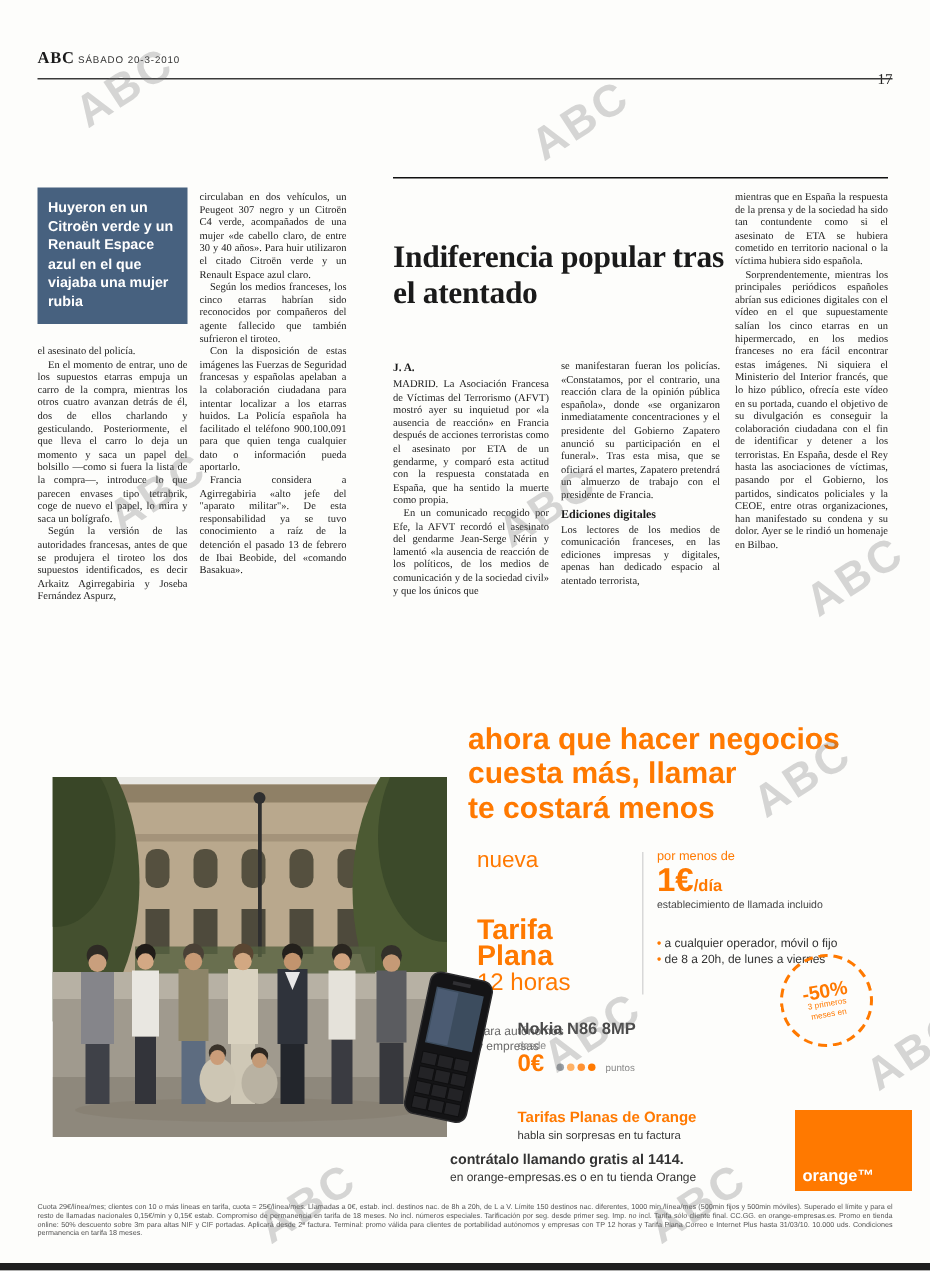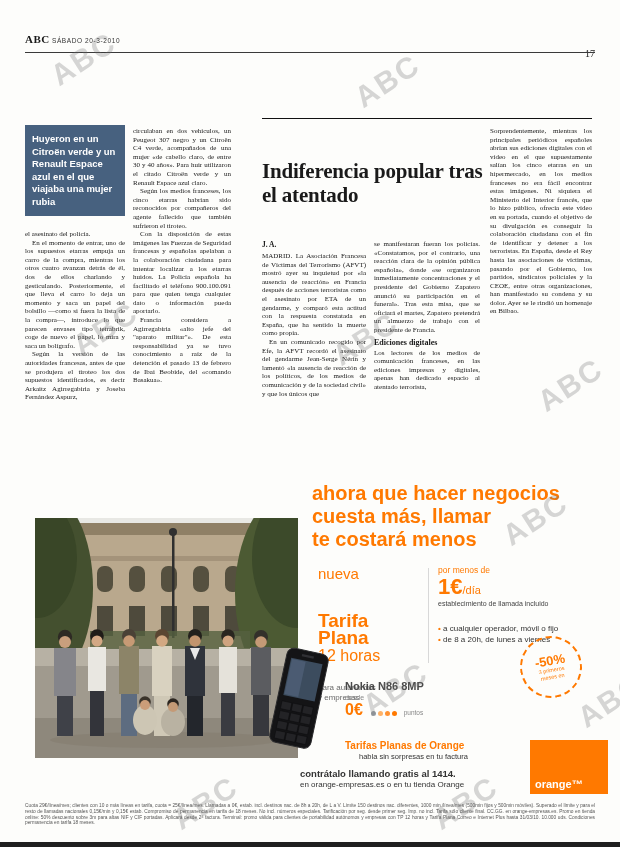--- a/index.html
+++ b/index.html
@@ -41,41 +41,41 @@
   .ad-photo { position:absolute; left:35px; top:50px; width:263px; height:240px; overflow:hidden; background:#e8e8e4; }
   .plan { position:absolute; left:318px; top:97px; width:105px; color:#ff7900; }
   .plan .nueva { font-size:15px; }
   .plan .pname { font-size:19px; font-weight:bold; line-height:17px;margin-top:30px; }
   .plan .phours { font-size:16px; line-height:20px; }
   .plan .ptarget { font-size:8px; line-height:9.5px; color:#6a6a6a; margin-top:17px; white-space:pre-line; }
   .vdiv { position:absolute; left:428px; top:100px; width:1px; height:95px; background:#d8d8d8; }
   .price { position:absolute; left:438px; top:97px; width:130px; }
   .price .plabel { font-size:8.5px; color:#ff7900; }
   .price .pmain { font-size:22px; font-weight:bold; color:#ff7900; line-height:24px; }
-  .price .punit { font-size:11px; font-weight:normal; color:#ff7900; }
+  .price .punit { font-size:11px; font-weight:bold; color:#ff7900; }
   .price .pnote { font-size:7px; color:#444; line-height:8.5px; margin-top:1px; }
   .bullets { position:absolute; left:438px; top:155px; width:140px; font-size:8px; line-height:11px; color:#333; }
   .bullets div::before { content:"• "; color:#ff7900; font-weight:bold; }
   .badge { position:absolute; left:520px; top:168px; width:62px; height:62px; border:2px dashed #ff7900; border-radius:50%;
            transform:rotate(-10deg); display:flex; flex-direction:column; align-items:center; justify-content:center;
            color:#ff7900; text-align:center; }
   .badge .pct { font-weight:bold; font-size:13px; line-height:13px; }
   .badge .sub { font-size:5.5px; line-height:6.5px; white-space:pre-line; }
   .ad-phone { position:absolute; left:258px; top:178px; width:80px; height:108px; }
   .nokia { position:absolute; left:345px; top:212px; width:130px; }
   .nokia .nname { font-weight:bold; font-size:11px; color:#4a4a4a; }
   .nokia .nfrom { font-size:7px; color:#888; margin-top:2px; }
   .nokia .nprice { font-size:16px; font-weight:bold; color:#ff7900; display:inline-block; }
   .nokia .npoints { font-size:6.5px; color:#888; }
   .dots { display:inline-block; vertical-align:middle; margin-left:4px; }
   .dot { display:inline-block; width:5px; height:5px; border-radius:50%; margin-right:2px; }
   .d1{background:#9aa0a6;} .d2{background:#ffb267;} .d3{background:#ff9233;} .d4{background:#ff7900;}
   .tarifas { position:absolute; left:345px; top:272px; width:180px; }
   .tarifas .tt { color:#ff7900; font-weight:bold; font-size:10px; }
-  .tarifas .ts { color:#333; font-size:7.5px; margin-top:1px;margin-left:14px; }
+  .tarifas .ts { color:#333; font-size:7.5px; margin-top:1px; }
   .cta { position:absolute; left:300px; top:300px; width:220px; color:#333; }
   .cta .c1 { font-weight:bold; font-size:9.5px; }
   .cta .c2 { font-size:8px; margin-top:1px; }
   .orange-logo { position:absolute; left:530px; top:272px; width:78px; height:54px; background:#ff7900; }
   .orange-logo span { position:absolute; left:5px; bottom:4px; color:#fff; font-weight:bold; font-size:11px; }
   .legal { position:absolute; left:25px; top:335px; width:570px; font-size:4.8px; line-height:5.8px; color:#555; text-align:justify; }
   .scan-bar { position:absolute; left:0; bottom:0; width:620px; height:5px; background:#1f1f1f; }
 </style>
 </head>
 <body>
@@ -118,20 +118,21 @@
   <div class="bodycol colA">
     <p>MADRID. La Asociación Francesa de Víctimas del Terrorismo (AFVT) mostró ayer su inquietud por «la ausencia de reacción» en Francia después de acciones terroristas como el asesinato por ETA de un gendarme, y comparó esta actitud con la respuesta constatada en España, que ha sentido la muerte como propia.</p>
     <p>En un comunicado recogido por Efe, la AFVT recordó el asesinato del gendarme Jean-Serge Nérin y lamentó «la ausencia de reacción de los políticos, de los medios de comunicación y de la sociedad civil» y que los únicos que</p>
   </div>
   <div class="bodycol colB">
     <p>se manifestaran fueran los policías. «Constatamos, por el contrario, una reacción clara de la opinión pública española», donde «se organizaron inmediatamente concentraciones y el presidente del Gobierno Zapatero anunció su participación en el funeral». Tras esta misa, que se oficiará el martes, Zapatero pretendrá un almuerzo de trabajo con el presidente de Francia.</p>
     <h4>Ediciones digitales</h4>
     <p style="text-indent:0;">Los lectores de los medios de comunicación franceses, en las ediciones impresas y digitales, apenas han dedicado espacio al atentado terrorista,</p>
   </div>
   <div class="bodycol col5">
+    <p>mientras que en España la respuesta de la prensa y de la sociedad ha sido tan contundente como si el asesinato de ETA se hubiera cometido en territorio nacional o la víctima hubiera sido española.</p>
     <p>Sorprendentemente, mientras los principales periódicos españoles abrían sus ediciones digitales con el vídeo en el que supuestamente salían los cinco etarras en un hipermercado, en los medios franceses no era fácil encontrar estas imágenes. Ni siquiera el Ministerio del Interior francés, que lo hizo público, ofrecía este vídeo en su portada, cuando el objetivo de su divulgación es conseguir la colaboración ciudadana con el fin de identificar y detener a los terroristas. En España, desde el Rey hasta las asociaciones de víctimas, pasando por el Gobierno, los partidos, sindicatos policiales y la CEOE, entre otras organizaciones, han manifestado su condena y su dolor. Ayer se le rindió un homenaje en Bilbao.</p>
   </div>
 
   <div class="ad">
     <div class="ad-headline">ahora que hacer negocios
 cuesta más, llamar
 te costará menos</div>
 
     <div class="ad-photo">
       <svg width="263" height="240" viewBox="0 0 263 240">

